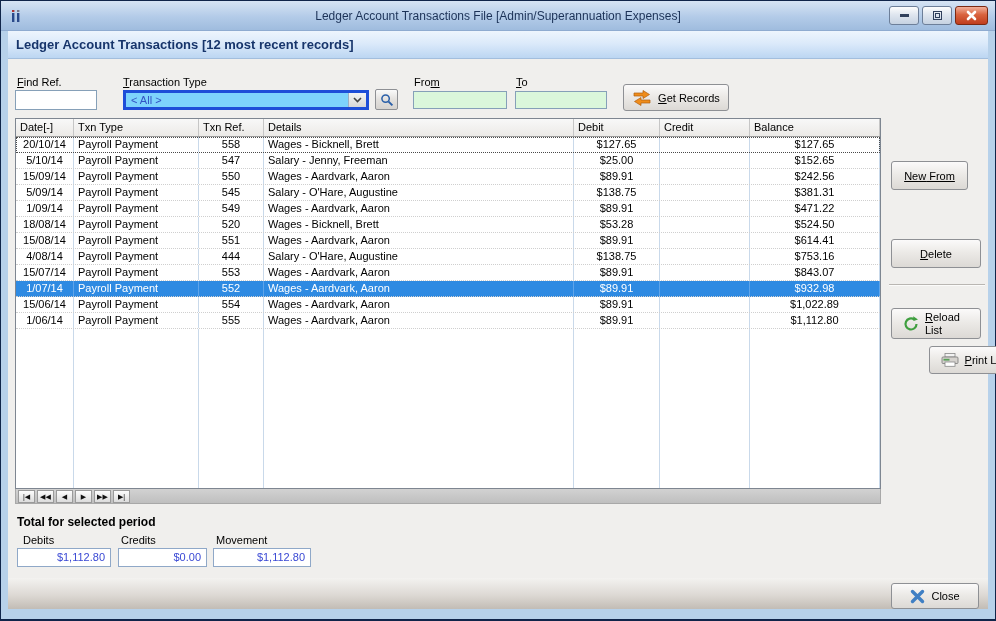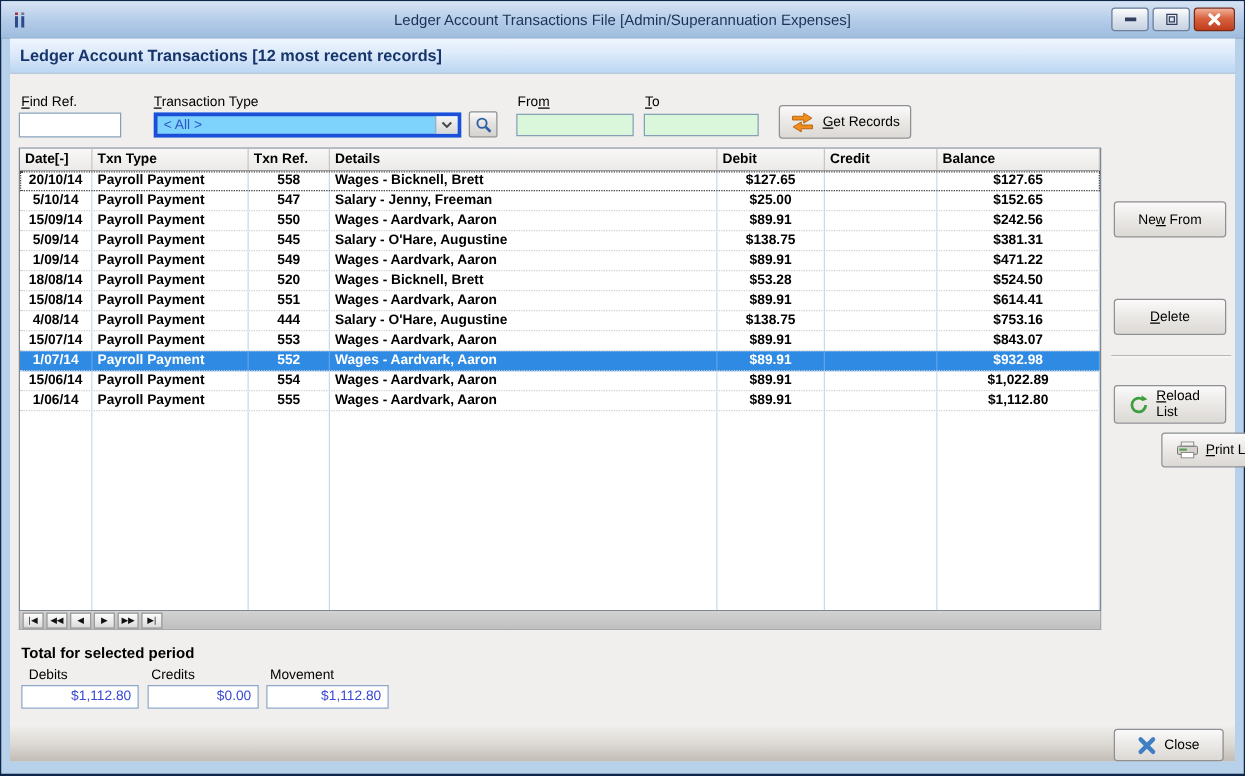--- a/index.html
+++ b/index.html
@@ -23,21 +23,21 @@
   .inp{position:absolute;border:1px solid #86a0b8;background:#fff;box-sizing:border-box;font-size:11px;line-height:18px;padding:0 3px;}
   .green{background:#dbf7db;}
   .dropdown{position:absolute;border:3px solid #1d4ed8;background:#7dd3fc;box-sizing:border-box;display:flex;align-items:center;}
   .dropdown .val{flex:1;padding-left:5px;color:#3353c4;}
   .dropbtn{width:17px;height:100%;border-left:1px solid #9cb0c4;background:linear-gradient(#f4f4f4,#d7d7d7);display:flex;align-items:center;justify-content:center;}
   .sqbtn{position:absolute;border:1px solid #8e9094;border-radius:2px;background:linear-gradient(#fafafa,#e3e1de 50%,#d6d3cf);display:flex;align-items:center;justify-content:center;box-sizing:border-box;}
   .btn{position:absolute;border:1px solid #8e9094;border-radius:3px;background:linear-gradient(#fbfafa,#eceae7 45%,#dcd9d5);font-size:11px;display:flex;align-items:center;justify-content:center;gap:6px;box-sizing:border-box;cursor:default;}
   .btn.focusblue{border-color:#5f9bd6;box-shadow:0 0 2px #8cbcec;}
   
   .table{position:absolute;left:7px;top:87px;width:866px;height:371px;background:#fff;border:1px solid #7e8691;box-sizing:border-box;display:flex;flex-direction:column;}
-  .trow{display:grid;grid-template-columns:58px 125px 65px 310px 86px 90px auto;font-weight:bold;}
+  .trow{display:grid;grid-template-columns:58px 125px 65px 310px 86px 90px auto;}
   .thead{height:17px;background:linear-gradient(#f8f8f8,#eceae7);border-bottom:1px solid #9a9a9a;}
   .thead .cell{border-right:1px solid #c6c6c6;line-height:16px;padding-left:4px;overflow:hidden;white-space:nowrap;}
   .tbodyrow{height:16px;border-bottom:1px dotted #cfcfcf;box-sizing:border-box;}
   .tbodyrow .cell{border-right:1px solid #c9d9ea;line-height:14px;overflow:hidden;white-space:nowrap;padding:0 4px;}
   .cell.r{text-align:center;}
   .cell.c{text-align:center;padding:0;}
   .tbodyrow.focused{outline:1px dotted #4a4a4a;outline-offset:-1px;}
   .tbodyrow.selected{background:#2e8ae2;color:#fff;}
   .tbodyrow.selected .cell{border-right-color:#5ea4ea;}
   .tfill{flex:1;}
@@ -266,21 +266,21 @@
       </div>
 
     <div class="totals-title">Total for selected period</div>
     <div class="lbl" style="left:15px;top:503px;">Debits</div>
     <div class="lbl" style="left:113px;top:503px;">Credits</div>
     <div class="lbl" style="left:208px;top:503px;">Movement</div>
     <div class="valbox" style="left:9px;top:517px;width:94px;">$1,112.80</div>
     <div class="valbox" style="left:110px;top:517px;width:89px;">$0.00</div>
     <div class="valbox" style="left:205px;top:517px;width:98px;">$1,112.80</div>
 
-    <div class="btn" style="left:883px;top:130px;width:90px;height:29px;">
+    <div class="btn" style="left:883px;top:130px;width:77px;height:29px;text-decoration:underline;">
         <span>Ne<u>w</u> From</span>
       </div>
     <div class="btn" style="left:883px;top:208px;width:90px;height:29px;">
         <span><u>D</u>elete</span>
       </div>
     <div class="side-sep"></div>
     <div class="btn" style="left:883px;top:277px;width:90px;height:31px;">
       <svg class="ico" width="16" height="16" viewBox="0 0 16 16">
         <path d="M13.5 8 a5.5 5.5 0 1 1 -2.3-4.5" fill="none" stroke="#3f9f3f" stroke-width="2.2"></path>
         <path d="M10.2 0.2 L10.6 5 L15 3.4 Z" fill="#3f9f3f"></path>

